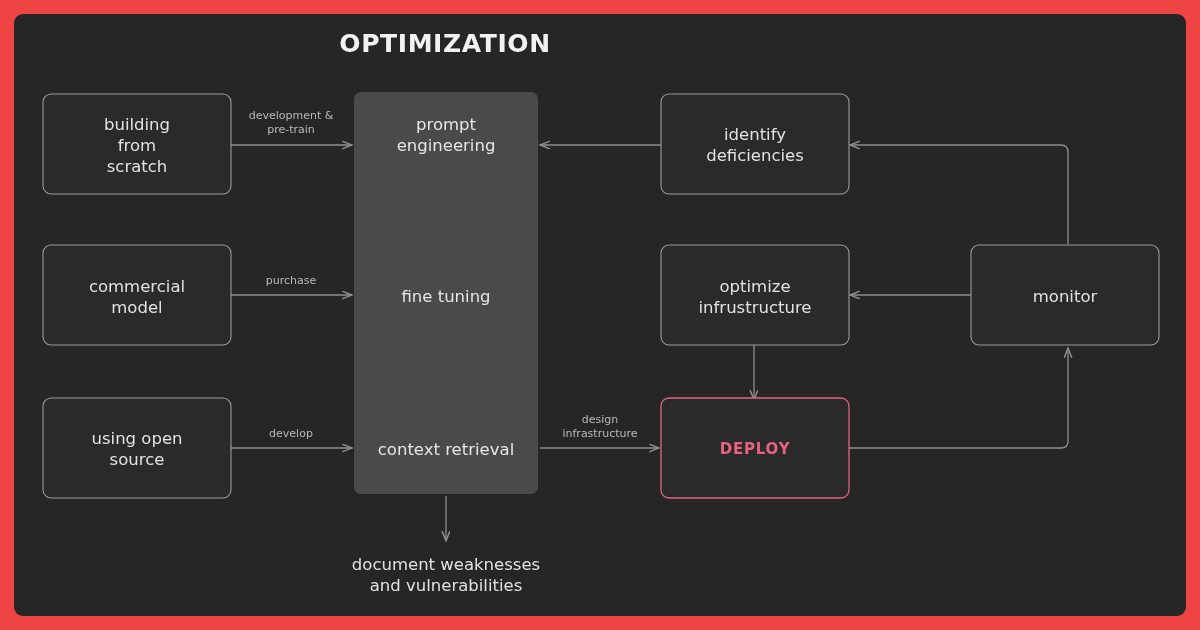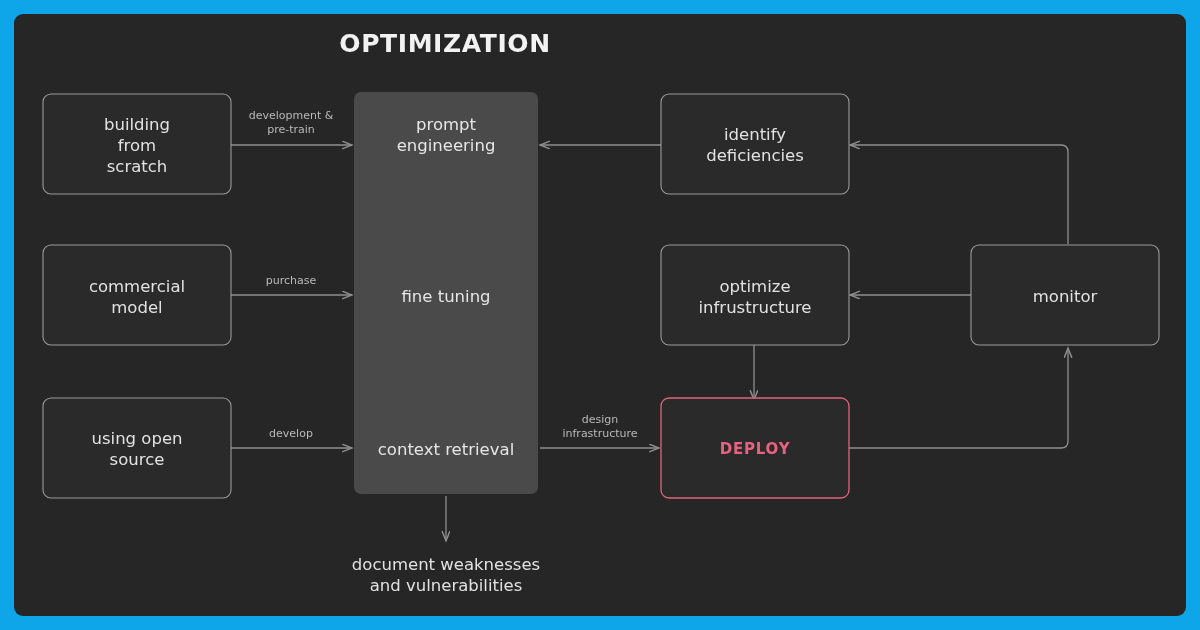--- a/index.html
+++ b/index.html
@@ -10,21 +10,21 @@
     height: 630px;
     overflow: hidden;
   }
   body {
     font-family: "DejaVu Sans", sans-serif;
   }
   #canvas {
     position: relative;
     width: 1200px;
     height: 630px;
-    background: #0ea5e9;
+    background: #ef4444;
   }
   #board {
     position: absolute;
     left: 14px;
     top: 14px;
     width: 1172px;
     height: 602px;
     background: #262626;
     border-radius: 9px;
   }

